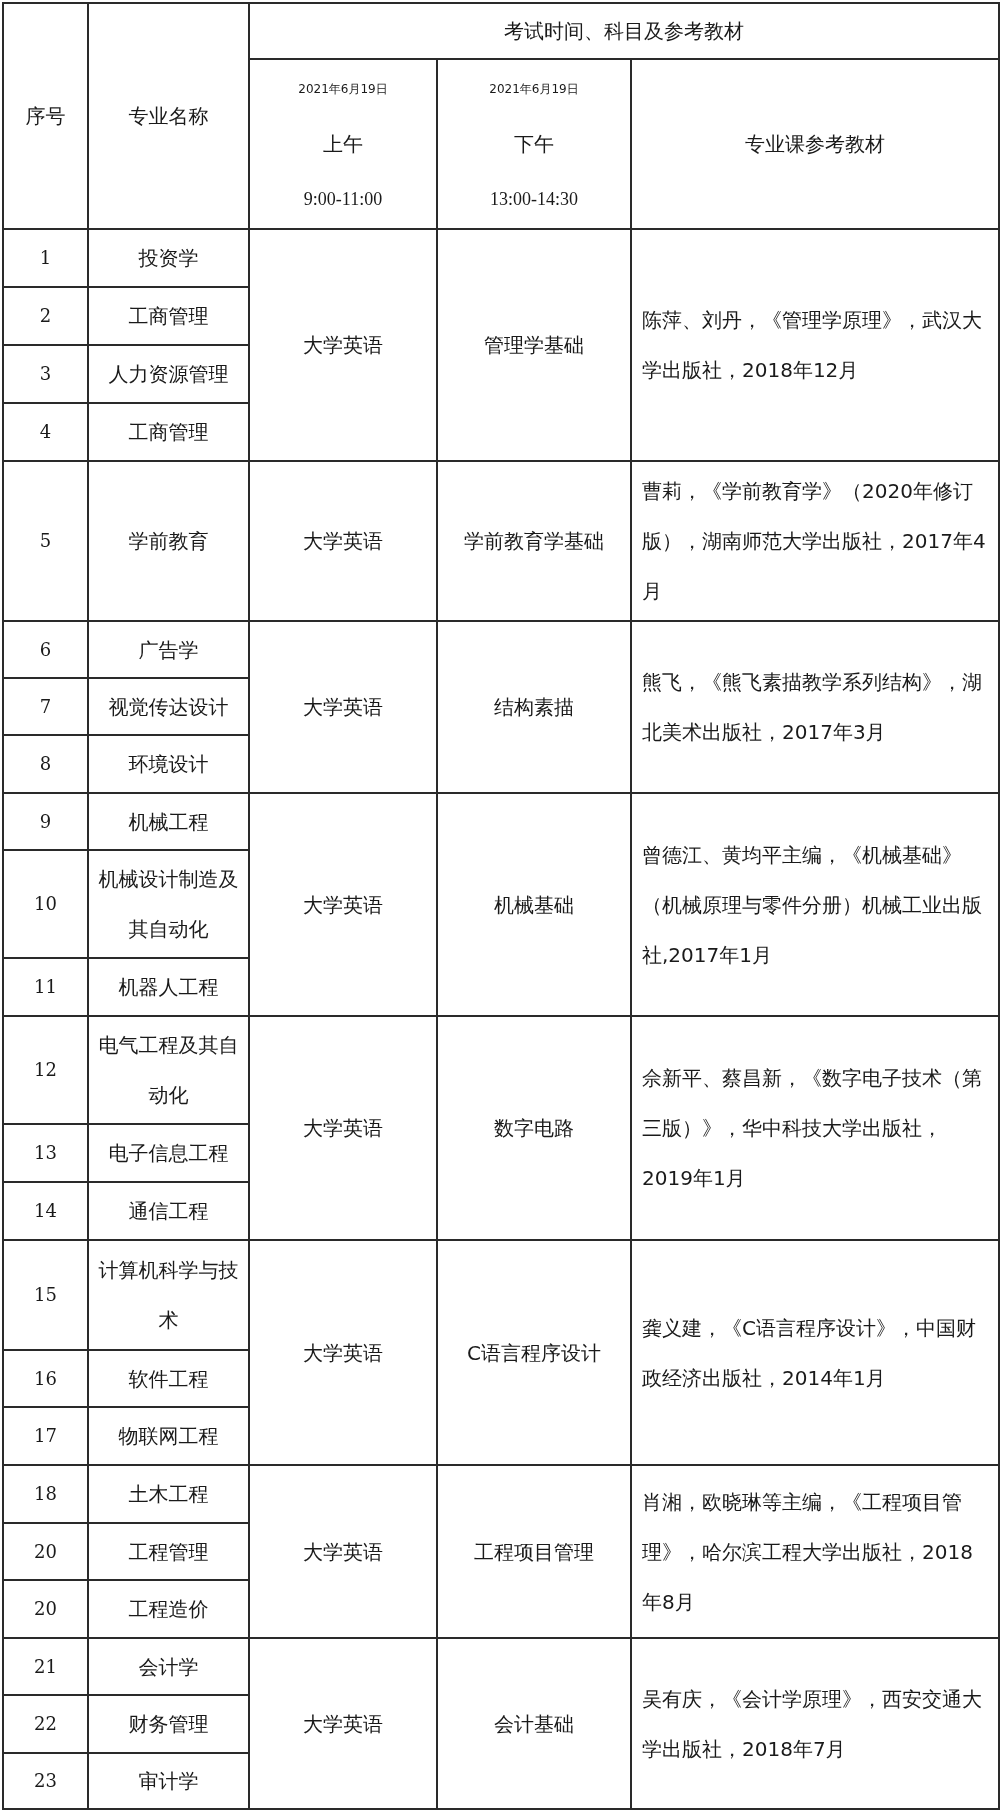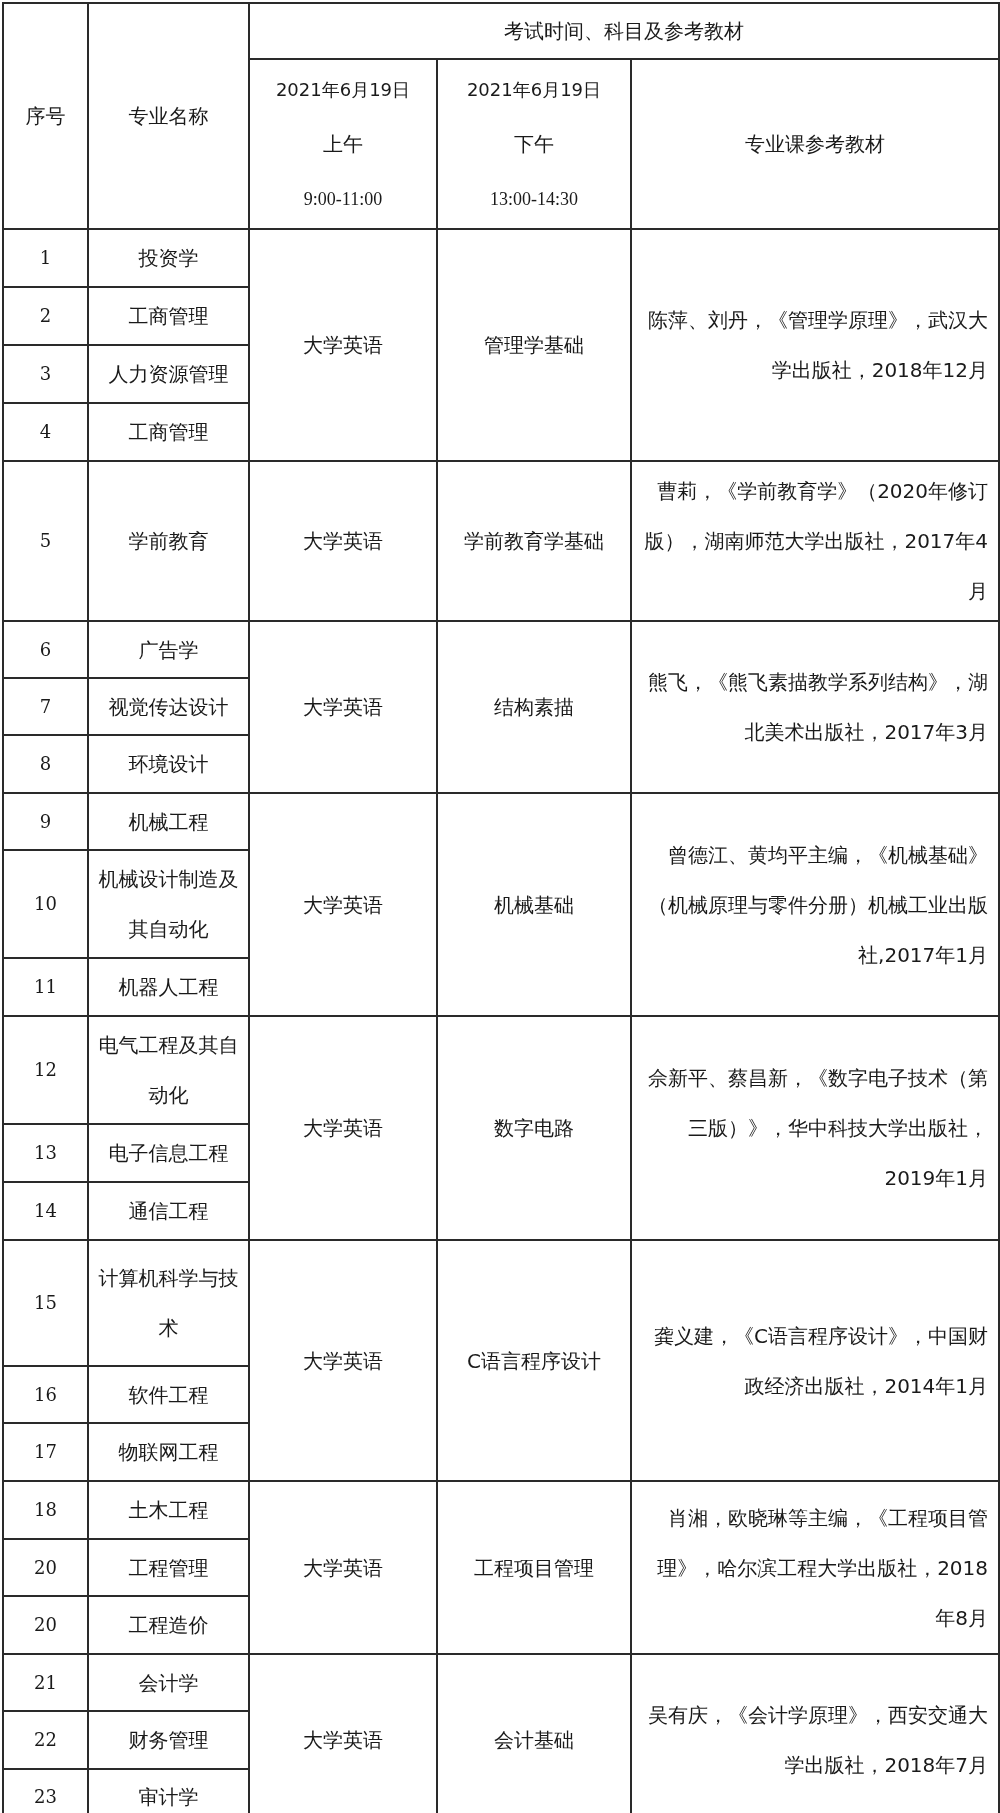--- a/index.html
+++ b/index.html
@@ -12,27 +12,27 @@
       font-size: 20px;
     }
     table.exam td {
       border: 2px solid #2a2a2a;
       text-align: center;
       vertical-align: middle;
       padding: 0;
       line-height: 50px;
     }
     table.exam td.book {
-      text-align: right;
+      text-align: left;
       padding: 0 10px 0 10px;
       line-height: 50px;
     }
     table.exam td.idx { font-family: "DejaVu Serif", "Liberation Serif", serif; font-size: 18px; }
     .time { font-family: Liberation Serif, serif; font-size: 18px; }
-    .date { font-size: 18px; text-align: center; }
+    .date { font-size: 12px; text-align: center; }
     .hdrline { display: block; line-height: 55px; }
   </style>
 </head>
 <body>
 
 <table class="exam">
   <colgroup>
     <col style="width:85px">
     <col style="width:161px">
     <col style="width:188px">
@@ -130,21 +130,21 @@
       <td class="idx">13</td>
       <td>电子信息工程</td>
     </tr>
     <tr style="height:58px">
       <td class="idx">14</td>
       <td>通信工程</td>
     </tr>
 
     <tr style="height:108px">
       <td class="idx">15</td>
-      <td style="padding:12px 8px">计算机科学与技术</td>
+      <td style="padding:4px 8px">计算机科学与技术</td>
       <td rowspan="3">大学英语</td>
       <td rowspan="3">C语言程序设计</td>
       <td rowspan="3" class="book">龚义建，《C语言程序设计》，中国财政经济出版社，2014年1月</td>
     </tr>
     <tr style="height:57px">
       <td class="idx">16</td>
       <td>软件工程</td>
     </tr>
     <tr style="height:58px">
       <td class="idx">17</td>

